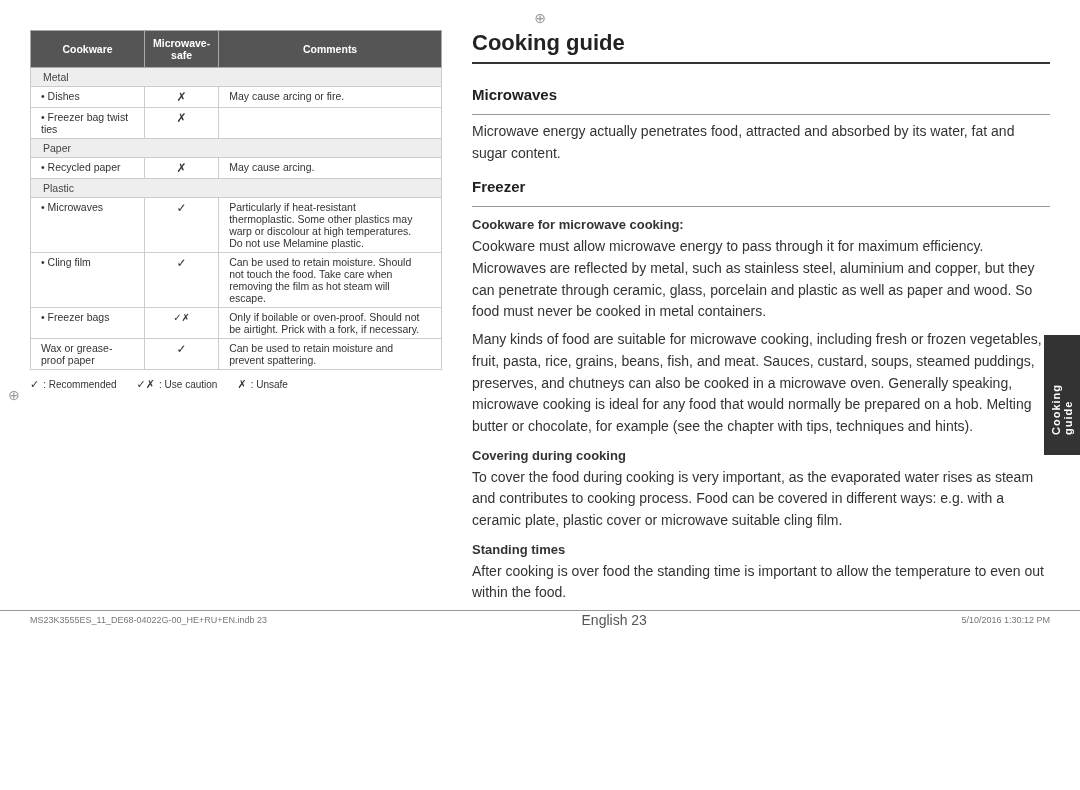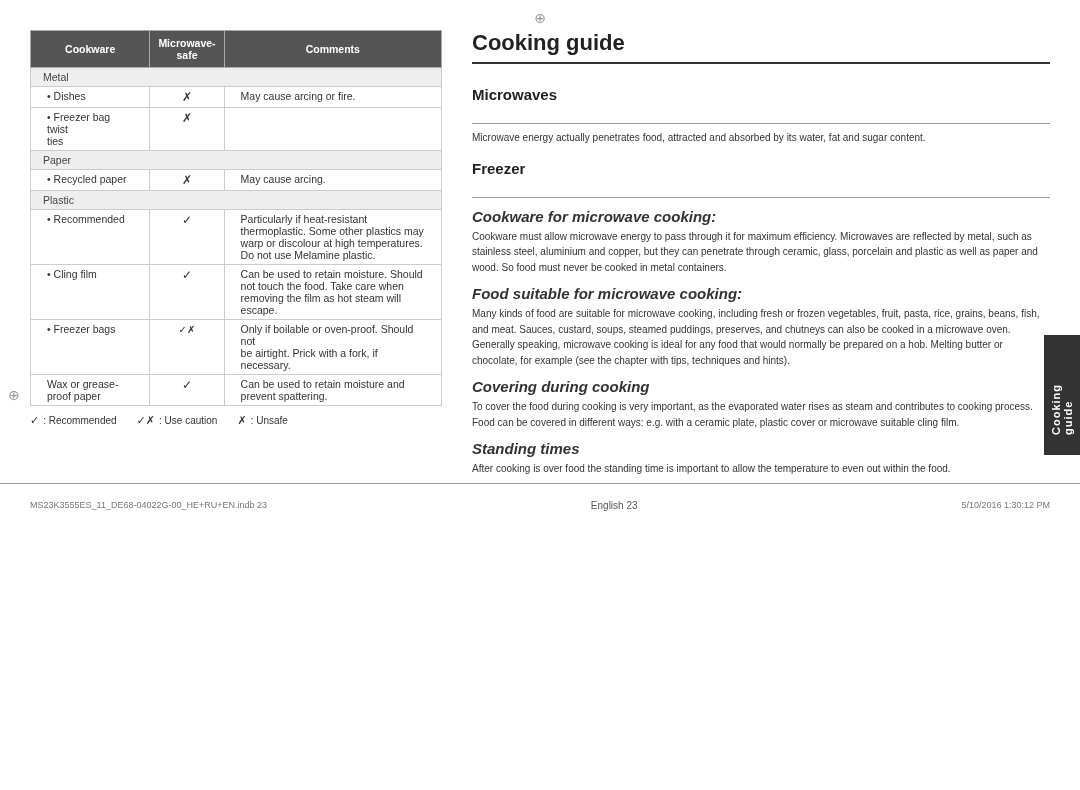--- a/index.html
+++ b/index.html
@@ -78,21 +78,21 @@
       font-weight: bold;
       border: 1px solid #aaa;
     }
 
     .cookware-table thead th:first-child {
       text-align: center;
     }
 
     .cookware-table tbody tr td {
       border: 1px solid #ccc;
-      padding: 3px 16px;
+      padding: 3px 10px;
       vertical-align: top;
     }
 
     .cookware-table tbody tr.category-row td {
       background: #eee;
       font-weight: normal;
       color: #444;
       padding: 3px 12px;
     }
 
@@ -135,38 +135,37 @@
       padding-bottom: 6px;
       border-bottom: 2px solid #333;
     }
 
     .section-title {
       font-size: 15px;
       font-weight: bold;
       color: #222;
       margin-top: 14px;
       margin-bottom: 6px;
-      padding-bottom: 20px;
+      padding-bottom: 11px;
       border-bottom: 1px solid #999;
     }
 
     .body-text {
-      font-size: 10px;
+      font-size: 14px;
       line-height: 1.55;
       color: #333;
       margin-bottom: 6px;
     }
 
     .sub-section-title {
-      font-size: 15px;
+      font-size: 13px;
       font-weight: bold;
       color: #333;
       margin-top: 10px;
       margin-bottom: 4px;
-      font-style: italic;
     }
 
     
     .side-tab {
       position: absolute;
       right: 0;
       top: 50%;
       transform: translateY(-50%);
       background: #333;
       color: #fff;
@@ -183,28 +182,28 @@
       justify-content: center;
     }
 
     
     .bottom-bar {
       border-top: 1px solid #999;
       display: flex;
       flex-direction: row;
       justify-content: space-between;
       align-items: center;
-      padding: 16px 30px;
+      padding: 1px 30px;
       font-size: 9px;
       color: #777;
       margin-top: auto;
     }
 
     .page-number {
-      font-size: 10px;
+      font-size: 14px;
       color: #555;
     }
   </style>
 </head>
 <body>
 
 <div class="reg-mark-top">⊕</div>
 <div class="reg-mark-left">⊕</div>
 <div class="reg-mark-right">⊕</div>
 
@@ -243,21 +242,21 @@
           </tr>
           <tr>
         <td>• Recycled paper</td>
         <td class="check-col"><span class="symbol-x">✗</span></td>
         <td>May cause arcing.</td>
       </tr>
           <tr class="category-row">
             <td colspan="3">Plastic</td>
           </tr>
           <tr>
-        <td>• Recommended</td>
+        <td>• Microwaves</td>
         <td class="check-col"><span class="symbol-check">✓</span></td>
         <td>Particularly if heat-resistant<br>thermoplastic. Some other plastics may<br>warp or discolour at high temperatures.<br>Do not use Melamine plastic.</td>
       </tr>
           <tr>
         <td>• Cling film</td>
         <td class="check-col"><span class="symbol-check">✓</span></td>
         <td>Can be used to retain moisture. Should<br>not touch the food. Take care when<br>removing the film as hot steam will<br>escape.</td>
       </tr>
           <tr>
         <td>• Freezer bags</td>
@@ -293,21 +292,20 @@
 
     <div id="right-sections">
     <div>
           <h2 class="section-title">Microwaves</h2>
           <p class="body-text">Microwave energy actually penetrates food, attracted and absorbed by its water, fat and sugar content.</p>
         </div>
         <div>
           <h2 class="section-title">Freezer</h2>
           <p class="sub-section-title">Cookware for microwave cooking:</p>
           <p class="body-text">Cookware must allow microwave energy to pass through it for maximum efficiency. Microwaves are reflected by metal, such as stainless steel, aluminium and copper, but they can penetrate through ceramic, glass, porcelain and plastic as well as paper and wood. So food must never be cooked in metal containers.</p>
-          <p class="sub-section-title">Food suitable for microwave cooking:</p>
           <p class="body-text">Many kinds of food are suitable for microwave cooking, including fresh or frozen vegetables, fruit, pasta, rice, grains, beans, fish, and meat. Sauces, custard, soups, steamed puddings, preserves, and chutneys can also be cooked in a microwave oven. Generally speaking, microwave cooking is ideal for any food that would normally be prepared on a hob. Melting butter or chocolate, for example (see the chapter with tips, techniques and hints).</p>
           <p class="sub-section-title">Covering during cooking</p>
           <p class="body-text">To cover the food during cooking is very important, as the evaporated water rises as steam and contributes to cooking process. Food can be covered in different ways: e.g. with a ceramic plate, plastic cover or microwave suitable cling film.</p>
           <p class="sub-section-title">Standing times</p>
           <p class="body-text">After cooking is over food the standing time is important to allow the temperature to even out within the food.</p>
         </div>
       </div>
   </div>
 
 </div>

